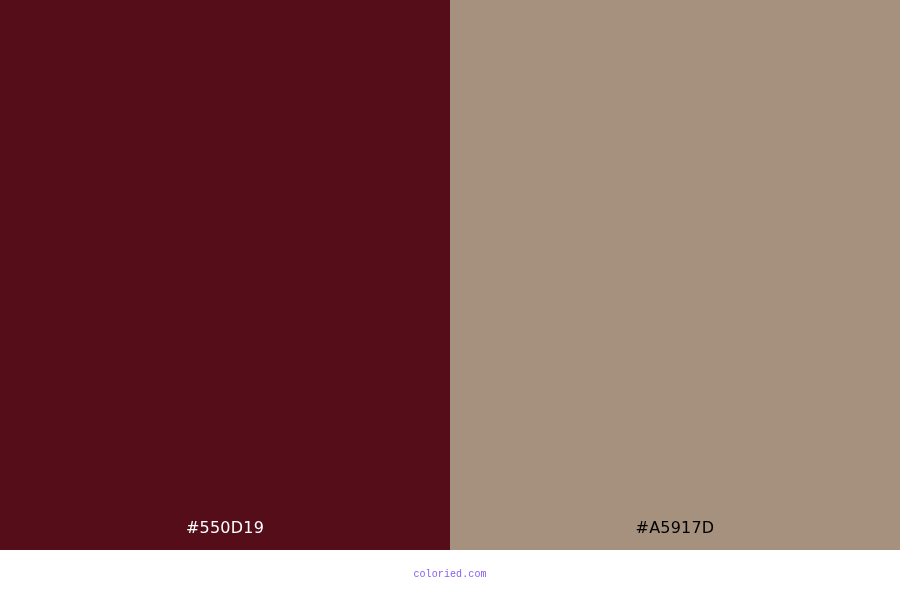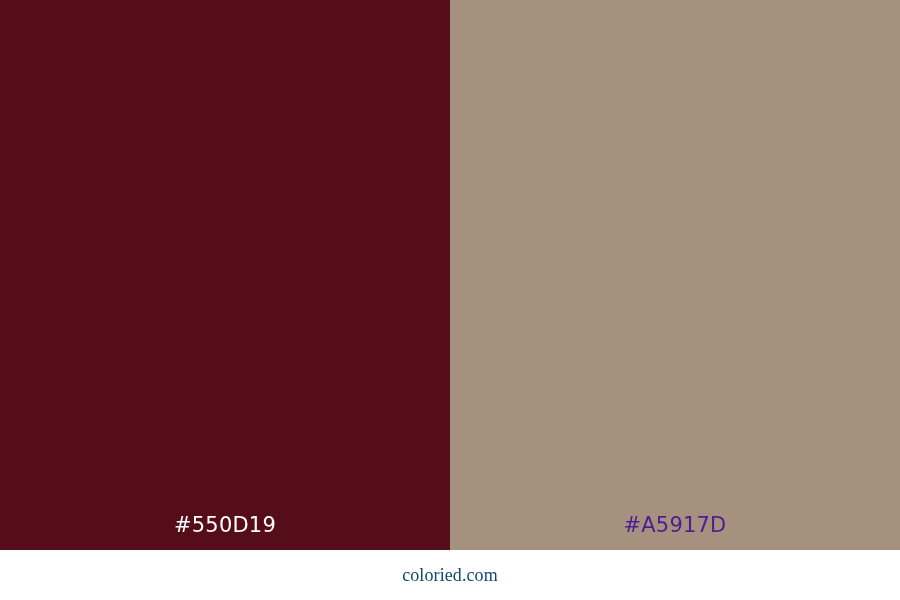--- a/index.html
+++ b/index.html
@@ -32,44 +32,44 @@
     height: 550px;
     position: relative;
     display: flex;
     align-items: flex-end;
     justify-content: center;
   }
   .swatch-label {
     display: block;
     width: 100%;
     text-align: center;
-    font-size: 21px;
+    font-size: 16px;
     line-height: 1;
     letter-spacing: 0.2px;
     padding-bottom: 14px;
     font-family: "DejaVu Sans", "Liberation Sans", sans-serif;
     -webkit-font-smoothing: antialiased;
   }
   .label-light { color: #ffffff; }
-  .label-dark  { color: #4c1d95; }
+  .label-dark  { color: #000000; }
 
   .footer {
     width: 900px;
     height: 50px;
     background: #ffffff;
     display: flex;
     align-items: center;
     justify-content: center;
   }
   .footer-text {
-    font-size: 18px;
+    font-size: 10px;
     line-height: 1;
-    color: #0c4a6e;
+    color: #8b5cf6;
     letter-spacing: 0.1px;
-    font-family: Liberation Serif, serif;
+    font-family: Liberation Mono, monospace;
   }
 </style>
 </head>
 <body>
 
 <div class="palette-page">
 
   <div class="swatch-strip">
 
     <div class="swatch" style="background-color: rgb(85, 13, 25);">

